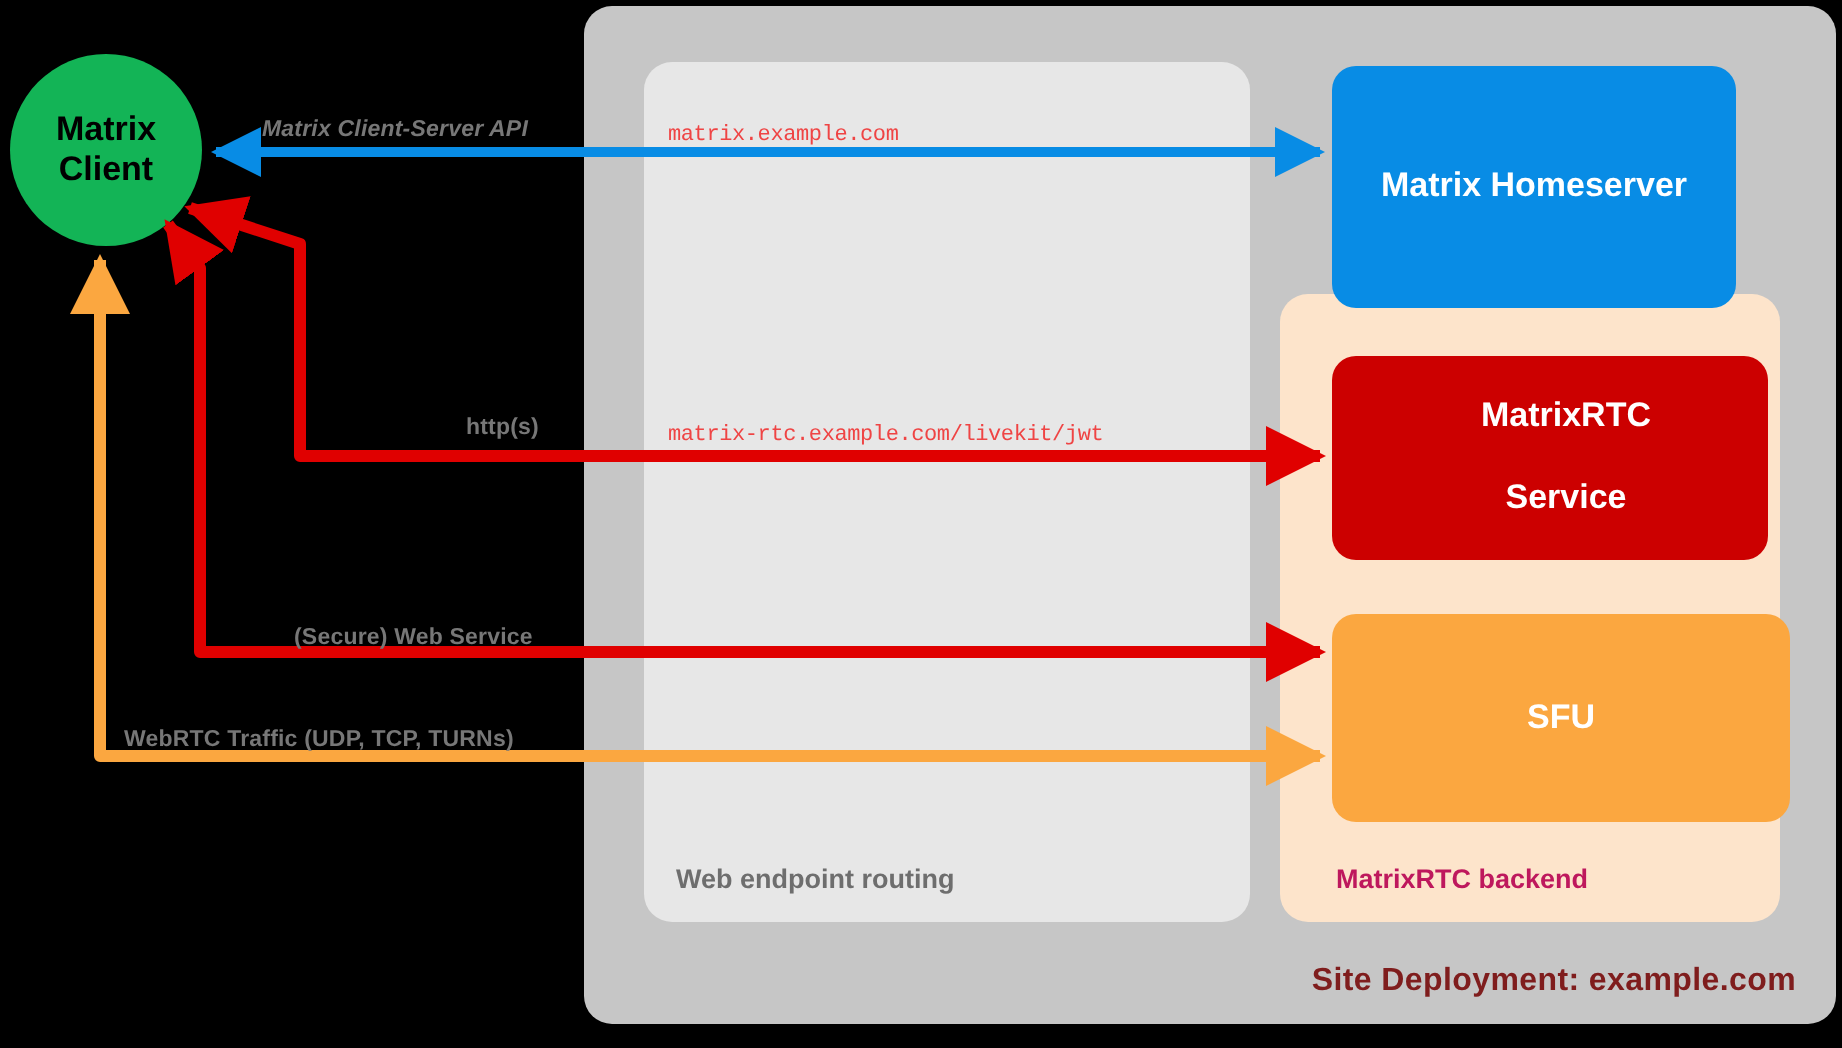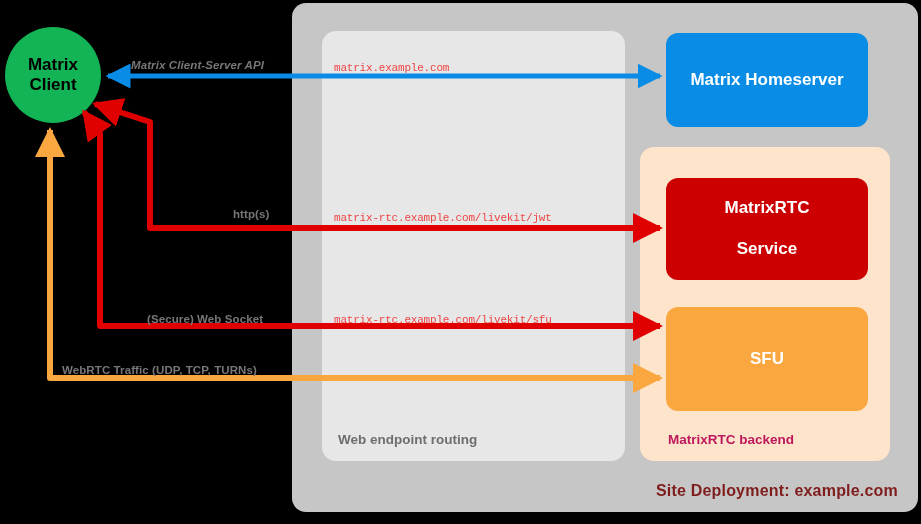--- a/index.html
+++ b/index.html
@@ -80,33 +80,34 @@
     align-items: center;
     justify-content: center;
     text-align: center;
     color: #ffffff;
     font-weight: bold;
     border-radius: 12px;
     line-height: 1.22;
   }
   #matrix-homeserver-box {
     left: 666px; top: 33px;
-    width: 202px; height: 94px;
+    width: 202px; height: 121px;
     background: #088ce5;
     font-size: 17px;
   }
   #matrixrtc-auth-box {
     left: 666px; top: 178px;
     width: 202px; height: 102px;
     background: #cc0000;
     font-size: 17px;
+    padding-left: 16px;
   }
   #sfu-box {
     left: 666px; top: 307px;
-    width: 202px; height: 104px;
+    width: 229px; height: 104px;
     background: #fba740;
     font-size: 17px;
   }
 
   
   #matrix-client {
     left: 5px; top: 27px;
     width: 96px; height: 96px;
     border-radius: 50%;
     background: #13b456;
@@ -152,21 +153,20 @@
   <div class="abs" id="web-endpoint-routing">
     <div class="abs" id="web-endpoint-routing-label">Web endpoint routing</div>
   </div>
 
   <div class="abs" id="matrixrtc-backend">
     <div class="abs" id="matrixrtc-backend-label">MatrixRTC backend</div>
   </div>
 
   <div class="abs endpoint-url" id="endpoint-url-0">matrix.example.com</div>
   <div class="abs endpoint-url" id="endpoint-url-1">matrix-rtc.example.com/livekit/jwt</div>
-  <div class="abs endpoint-url" id="endpoint-url-2">matrix-rtc.example.com/livekit/sfu</div>
 
   <div class="abs service-box" id="matrix-homeserver-box">
     <span>Matrix Homeserver</span>
   </div>
 
   <div class="abs service-box" id="matrixrtc-auth-box">
     <span>
       <span>MatrixRTC</span><br>
       <br>
       <span>Service</span>
@@ -209,16 +209,16 @@
       <path d="M 84 112 L 100 134 L 100 326 L 660 326" stroke="#e00000" stroke-width="6" fill="none" stroke-linejoin="round" stroke-linecap="butt" marker-start="url(#arrow-red)" marker-end="url(#arrow-red)"></path>
     </g>
 
     <g>
       <path d="M 50 130 L 50 378 L 660 378" stroke="#fba740" stroke-width="6" fill="none" stroke-linejoin="round" stroke-linecap="butt" marker-start="url(#arrow-orange)" marker-end="url(#arrow-orange)"></path>
     </g>
   </svg>
 
   <div class="abs conn-label" id="conn-label-0">Matrix Client-Server API</div>
   <div class="abs conn-label" id="conn-label-1">http(s)</div>
-  <div class="abs conn-label" id="conn-label-2">(Secure) Web Socket</div>
+  <div class="abs conn-label" id="conn-label-2">(Secure) Web Service</div>
   <div class="abs conn-label" id="conn-label-3">WebRTC Traffic (UDP, TCP, TURNs)</div>
 
 </div>
 
 </body></html>

